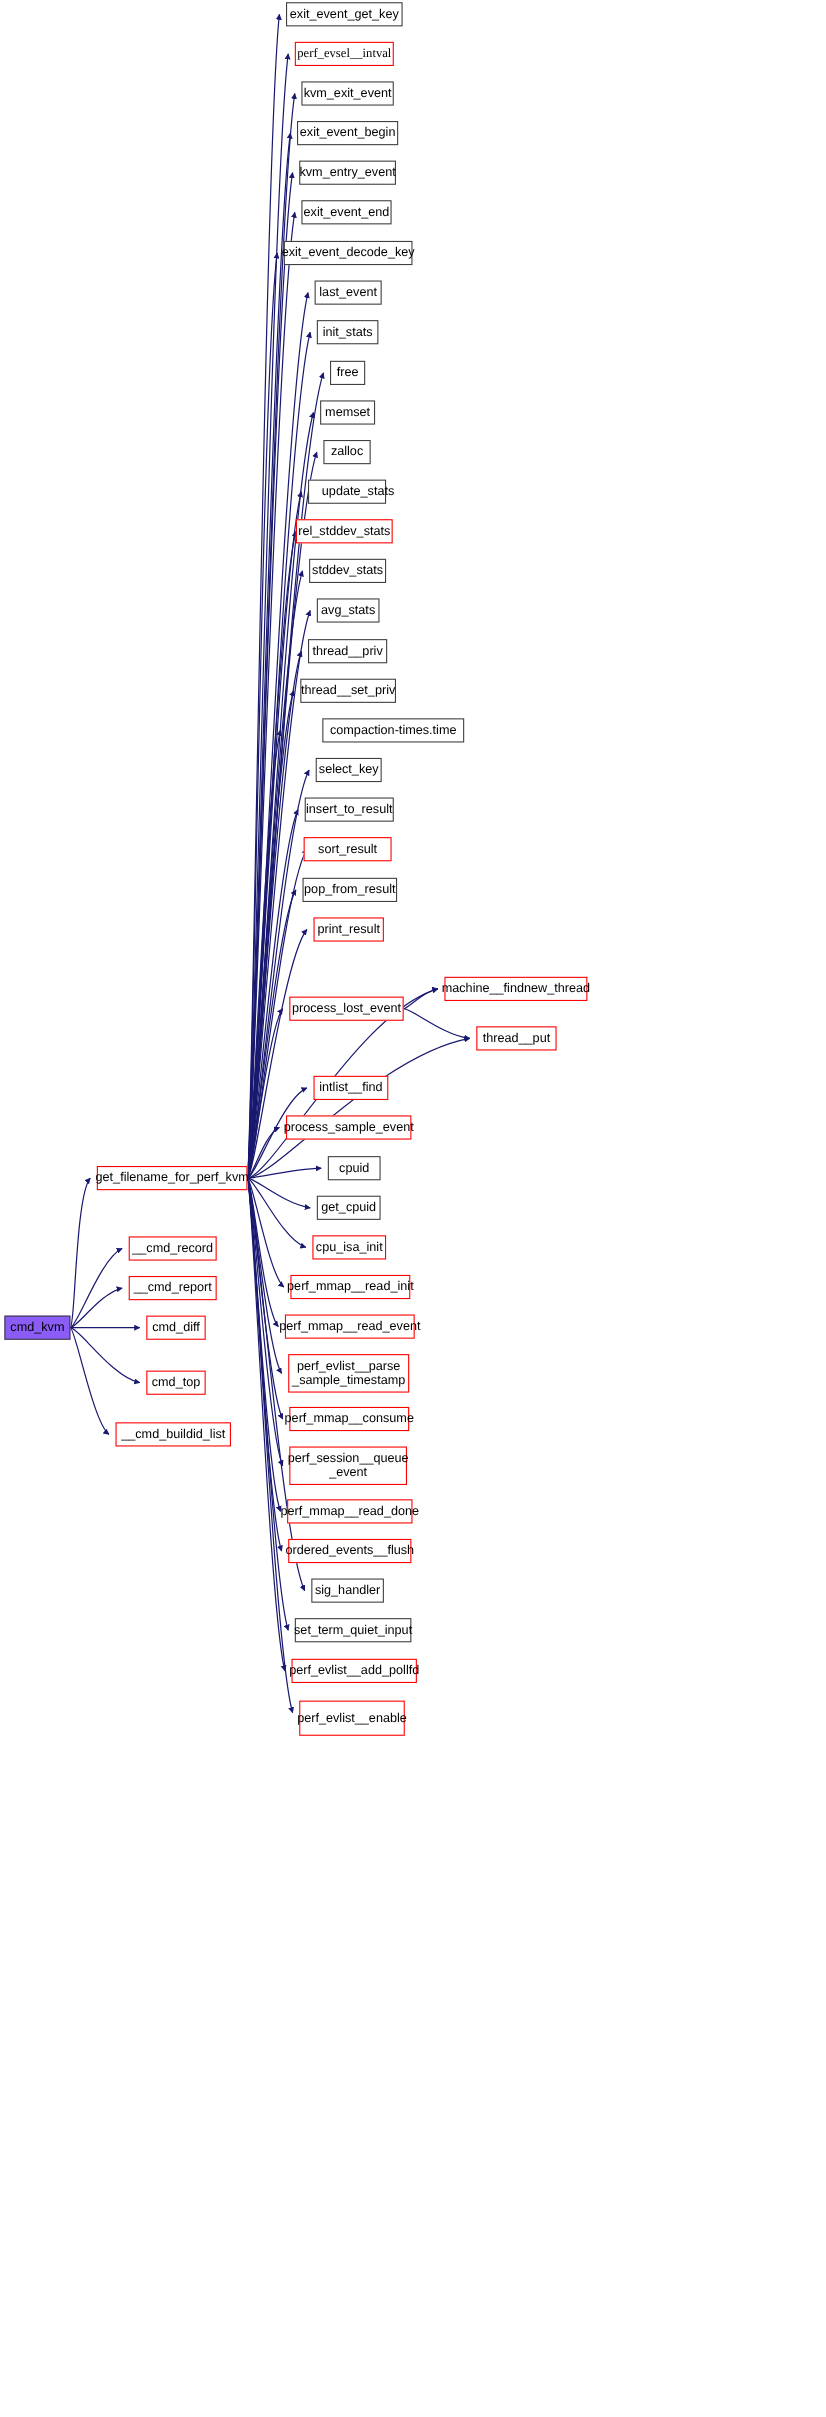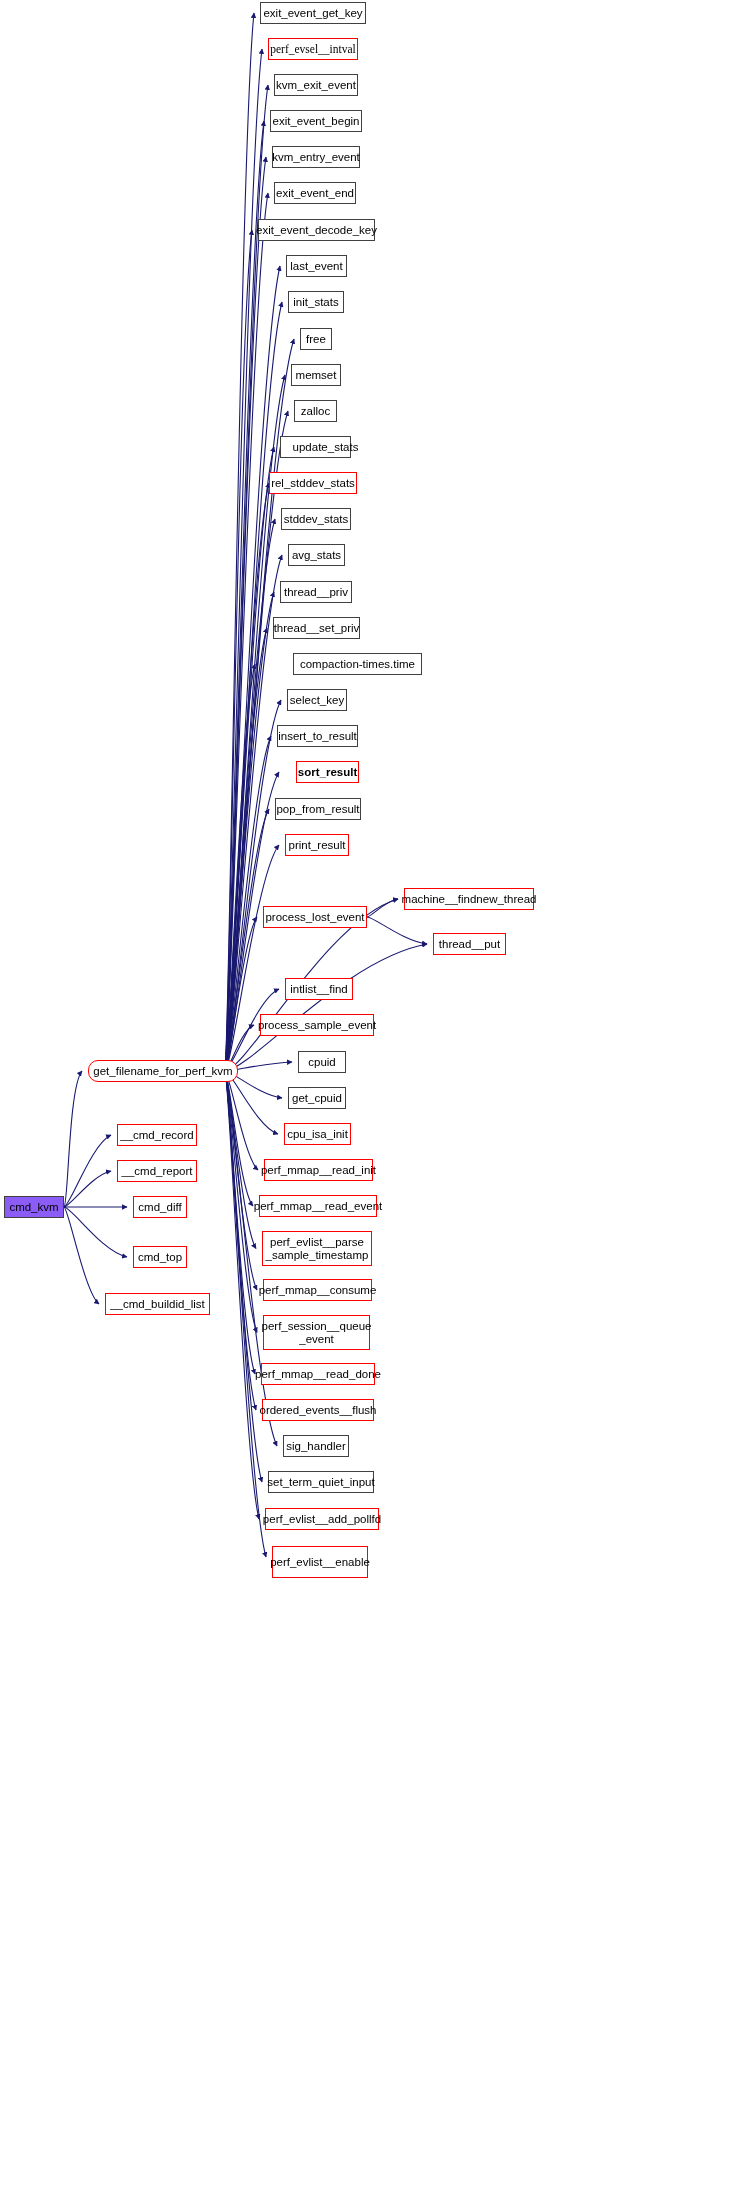--- a/index.html
+++ b/index.html
@@ -109,21 +109,21 @@
         <path d="M 225,1071 C 232.15,1078.5 255.55,1401 277,1446" marker-end="url(#arrow)"></path>
         <path d="M 225,1071 C 230.0875,1079.22 246.7375,1432.68 262,1482" marker-end="url(#arrow)"></path>
         <path d="M 225,1071 C 229.675,1079.96 244.975,1465.24 259,1519" marker-end="url(#arrow)"></path>
         <path d="M 225,1071 C 230.6375,1080.72 249.0875,1498.68 266,1557" marker-end="url(#arrow)"></path>
         <path d="M 367,917 C 371.5,916.64 384.5,901.16 398,899" marker-end="url(#arrow)"></path>
         <path d="M 367,917 C 375.25,917.54 402.25,940.76 427,944" marker-end="url(#arrow)"></path>
       </g>
   </svg>
   <div id="node-layer">
       <div class="gnode root" style="left: 4px; top: 1196px; width: 60px; height: 22px;">cmd_kvm</div>
-      <div class="gnode" style="left: 88px; top: 1060px; width: 150px; height: 22px; border-radius: 10px;">get_filename_for_perf_kvm</div>
+      <div class="gnode" style="left: 88px; top: 1060px; width: 137px; height: 22px;">get_filename_for_perf_kvm</div>
       <div class="gnode" style="left: 117px; top: 1124px; width: 80px; height: 22px;">__cmd_record</div>
       <div class="gnode" style="left: 117px; top: 1160px; width: 80px; height: 22px;">__cmd_report</div>
       <div class="gnode" style="left: 133px; top: 1196px; width: 54px; height: 22px;">cmd_diff</div>
       <div class="gnode" style="left: 133px; top: 1246px; width: 54px; height: 22px;">cmd_top</div>
       <div class="gnode" style="left: 105px; top: 1293px; width: 105px; height: 22px;">__cmd_buildid_list</div>
       <div class="gnode grey-border" style="left: 260px; top: 2px; width: 106px; height: 22px;">exit_event_get_key</div>
       <div class="gnode" style="left: 268px; top: 38px; width: 90px; height: 22px; font-family: Liberation Serif, serif;">perf_evsel__intval</div>
       <div class="gnode grey-border" style="left: 274px; top: 74px; width: 84px; height: 22px;">kvm_exit_event</div>
       <div class="gnode grey-border" style="left: 270px; top: 110px; width: 92px; height: 22px;">exit_event_begin</div>
       <div class="gnode grey-border" style="left: 272px; top: 146px; width: 88px; height: 22px;">kvm_entry_event</div>
@@ -136,21 +136,21 @@
       <div class="gnode grey-border" style="left: 294px; top: 400px; width: 43px; height: 22px;">zalloc</div>
       <div class="gnode grey-border" style="left: 280px; top: 436px; width: 71px; height: 22px; padding-left: 20px;">update_stats</div>
       <div class="gnode" style="left: 269px; top: 472px; width: 88px; height: 22px;">rel_stddev_stats</div>
       <div class="gnode grey-border" style="left: 281px; top: 508px; width: 70px; height: 22px;">stddev_stats</div>
       <div class="gnode grey-border" style="left: 288px; top: 544px; width: 57px; height: 22px;">avg_stats</div>
       <div class="gnode grey-border" style="left: 280px; top: 581px; width: 72px; height: 22px;">thread__priv</div>
       <div class="gnode grey-border" style="left: 273px; top: 617px; width: 87px; height: 22px;">thread__set_priv</div>
       <div class="gnode grey-border" style="left: 261px; top: 653px; width: 129px; height: 22px; margin-left: 32px;">compaction-times.time</div>
       <div class="gnode grey-border" style="left: 287px; top: 689px; width: 60px; height: 22px;">select_key</div>
       <div class="gnode grey-border" style="left: 277px; top: 725px; width: 81px; height: 22px;">insert_to_result</div>
-      <div class="gnode" style="left: 296px; top: 761px; width: 63px; height: 22px; font-weight: bold;">sort_result</div>
+      <div class="gnode" style="left: 276px; top: 761px; width: 80px; height: 22px;">sort_result</div>
       <div class="gnode grey-border" style="left: 275px; top: 798px; width: 86px; height: 22px;">pop_from_result</div>
       <div class="gnode" style="left: 285px; top: 834px; width: 64px; height: 22px;">print_result</div>
       <div class="gnode" style="left: 263px; top: 906px; width: 104px; height: 22px;">process_lost_event</div>
       <div class="gnode" style="left: 285px; top: 978px; width: 68px; height: 22px;">intlist__find</div>
       <div class="gnode" style="left: 260px; top: 1014px; width: 114px; height: 22px;">process_sample_event</div>
       <div class="gnode grey-border" style="left: 298px; top: 1051px; width: 48px; height: 22px;">cpuid</div>
       <div class="gnode grey-border" style="left: 288px; top: 1087px; width: 58px; height: 22px;">get_cpuid</div>
       <div class="gnode" style="left: 284px; top: 1123px; width: 67px; height: 22px;">cpu_isa_init</div>
       <div class="gnode" style="left: 264px; top: 1159px; width: 109px; height: 22px;">perf_mmap__read_init</div>
       <div class="gnode" style="left: 259px; top: 1195px; width: 118px; height: 22px;">perf_mmap__read_event</div>

